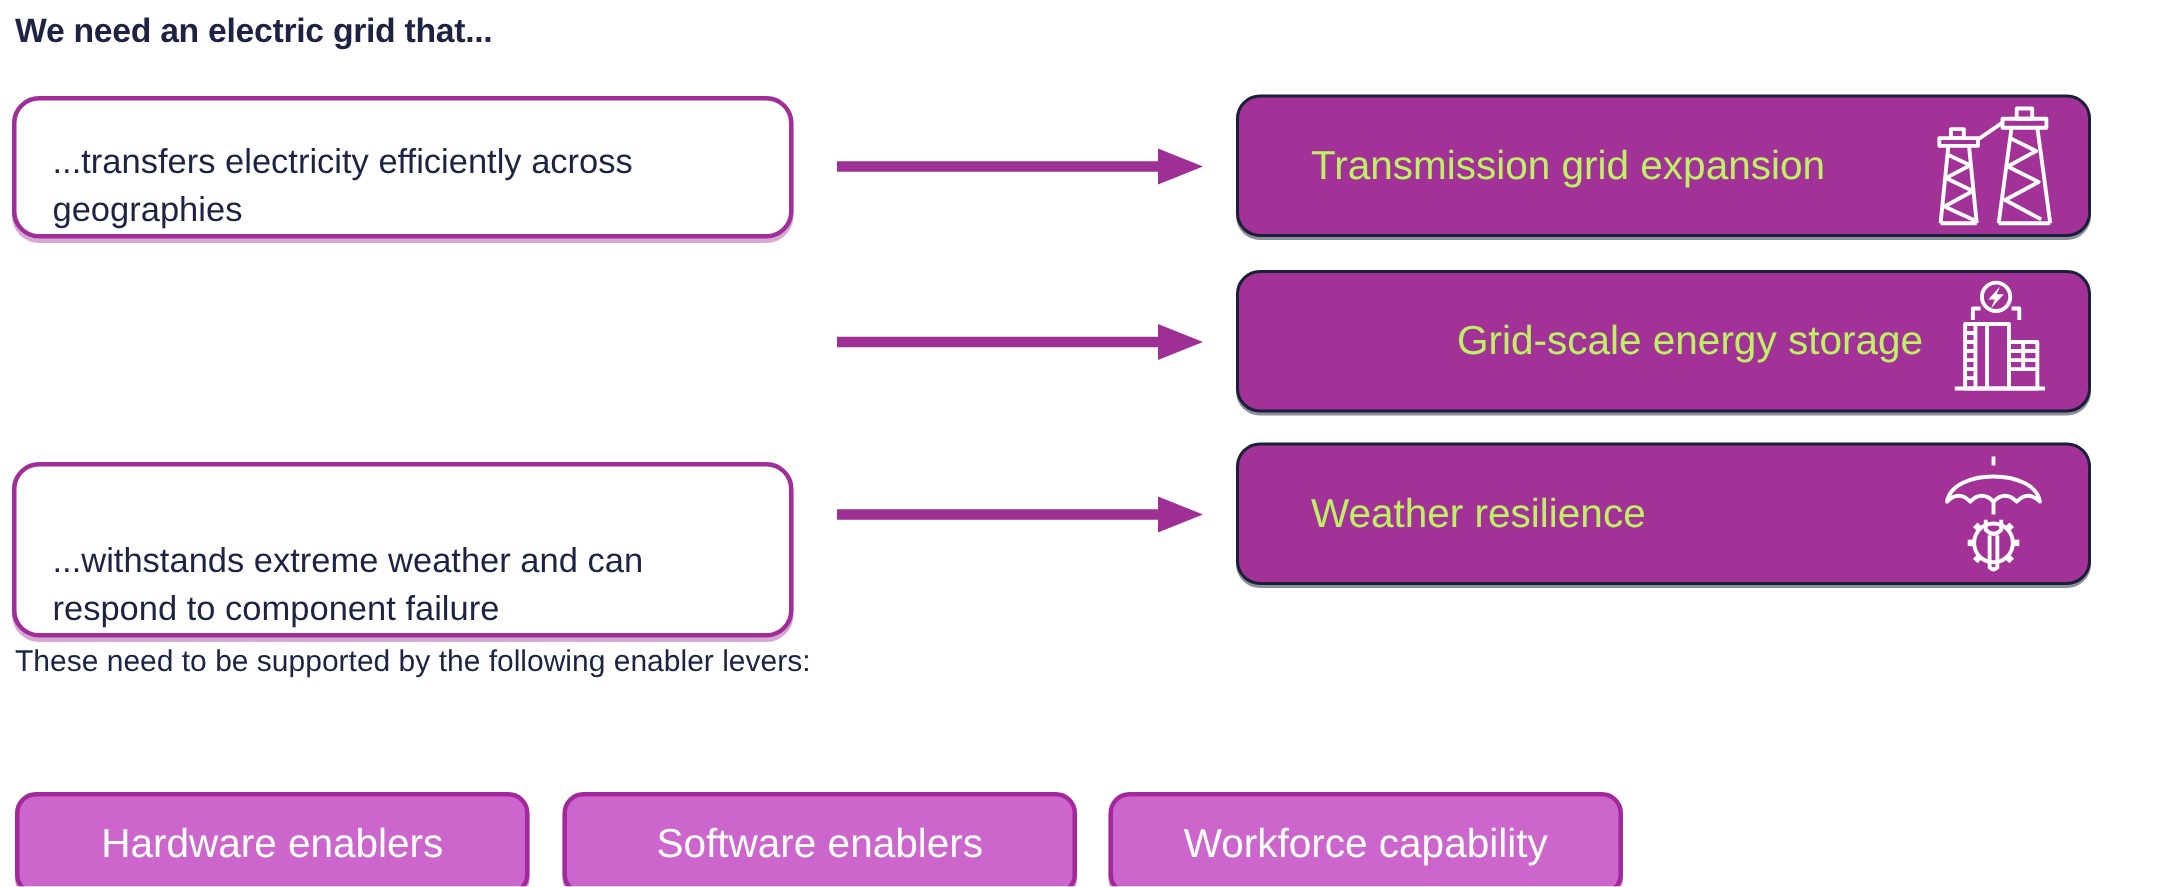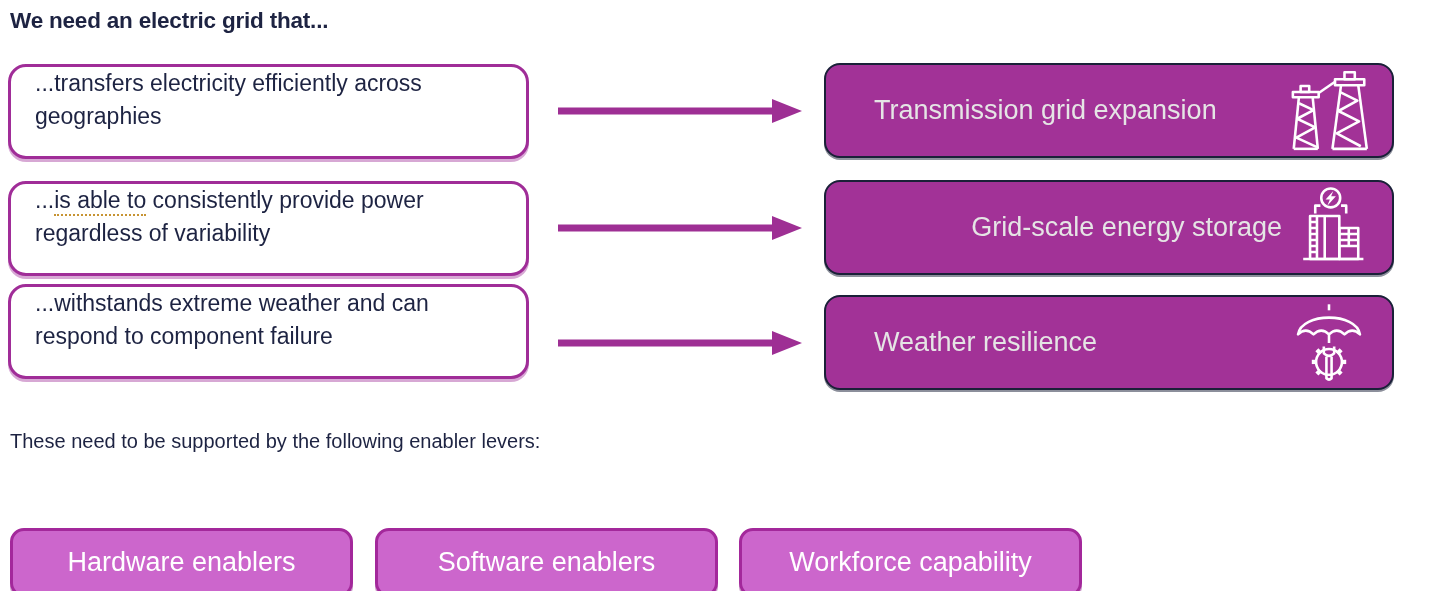--- a/index.html
+++ b/index.html
@@ -9,37 +9,37 @@
     color:#1D2342;
   }
   .title {
     position:absolute; left:10px; top:8px;
     font-size:22.5px; font-weight:700; letter-spacing:-0.2px; color:#1D2342;
   }
   .need-box {
     position:absolute; left:8px; width:521px; box-sizing:border-box;
     background:#ffffff; border:3px solid #A02D98; border-radius:18px;
     box-shadow:0 3px 0 rgba(167,62,159,0.45);
-    display:flex; align-items:flex-start; padding:0 24px;
+    display:flex; align-items:flex-end; padding:0 24px;
     font-size:23px; line-height:1.42; color:#1D2342;
   }
   .need-1 { top:64px;  height:95px; }
   .need-2 { top:181px; height:95px; }
-  .need-3 { top:284px; height:95px; }
+  .need-3 { top:308px; height:117px; }
   .grammar { border-bottom:2px dotted #C79433; padding-bottom:1px; }
   .arrow { position:absolute; left:558px; width:244px; height:32px; }
   .arrow-1 { top:95px; }
   .arrow-2 { top:212px; }
   .arrow-3 { top:327px; }
   .lever-box {
     position:absolute; left:824px; width:570px; height:95px; box-sizing:border-box;
     background:#A23297; border:2px solid #1A2038; border-radius:16px;
     box-shadow:0 2px 0 rgba(26,32,56,0.5);
     display:flex; align-items:center; padding:0 16px 0 48px;
-    color:#e5e5e5; font-size:27px;
+    color:#bef264; font-size:27px;
   }
   .lever-1 { top:63px; }
   .lever-2 { top:180px;text-align:right; }
   .lever-3 { top:295px;justify-content:center; }
   .lever-label { flex:1 1 auto; }
   .lever-icon { flex:0 0 auto; width:94px; height:86px; }
   .lever-icon svg { width:100%; height:100%; display:block; }
   .intro {
     position:absolute; left:10px; top:430px;
     font-size:20px; color:#1D2342;
@@ -88,23 +88,20 @@
           <path d="M15 34 L9 94"></path>
           <path d="M31 34 L37 94"></path>
           <path d="M15 41 L32 49 L13 59 L34 69 L12 81 L36 92"></path>
           <path d="M9 94 L37 94"></path>
           <path d="M38 29 L57 16"></path>
         </g>
       </svg>
     </span>
   </div>
 
-  <div class="need-box need-2">
-    <p style="margin:0"><span>...</span><span class="grammar">is able to</span><span> consistently provide power regardless of variability</span></p>
-  </div>
   <div class="arrow arrow-2">
     <svg viewBox="0 0 244 32" xmlns="http://www.w3.org/2000/svg">
       <line x1="0" y1="16" x2="218" y2="16" stroke="#9E2F94" stroke-width="7"></line>
       <polygon points="214,4 244,16 214,28" fill="#9E2F94"></polygon>
     </svg>
   </div>
   <div class="lever-box lever-2">
     <span class="lever-label">Grid-scale energy storage</span>
     <span class="lever-icon">
       <svg viewBox="0 0 100 100" xmlns="http://www.w3.org/2000/svg">

